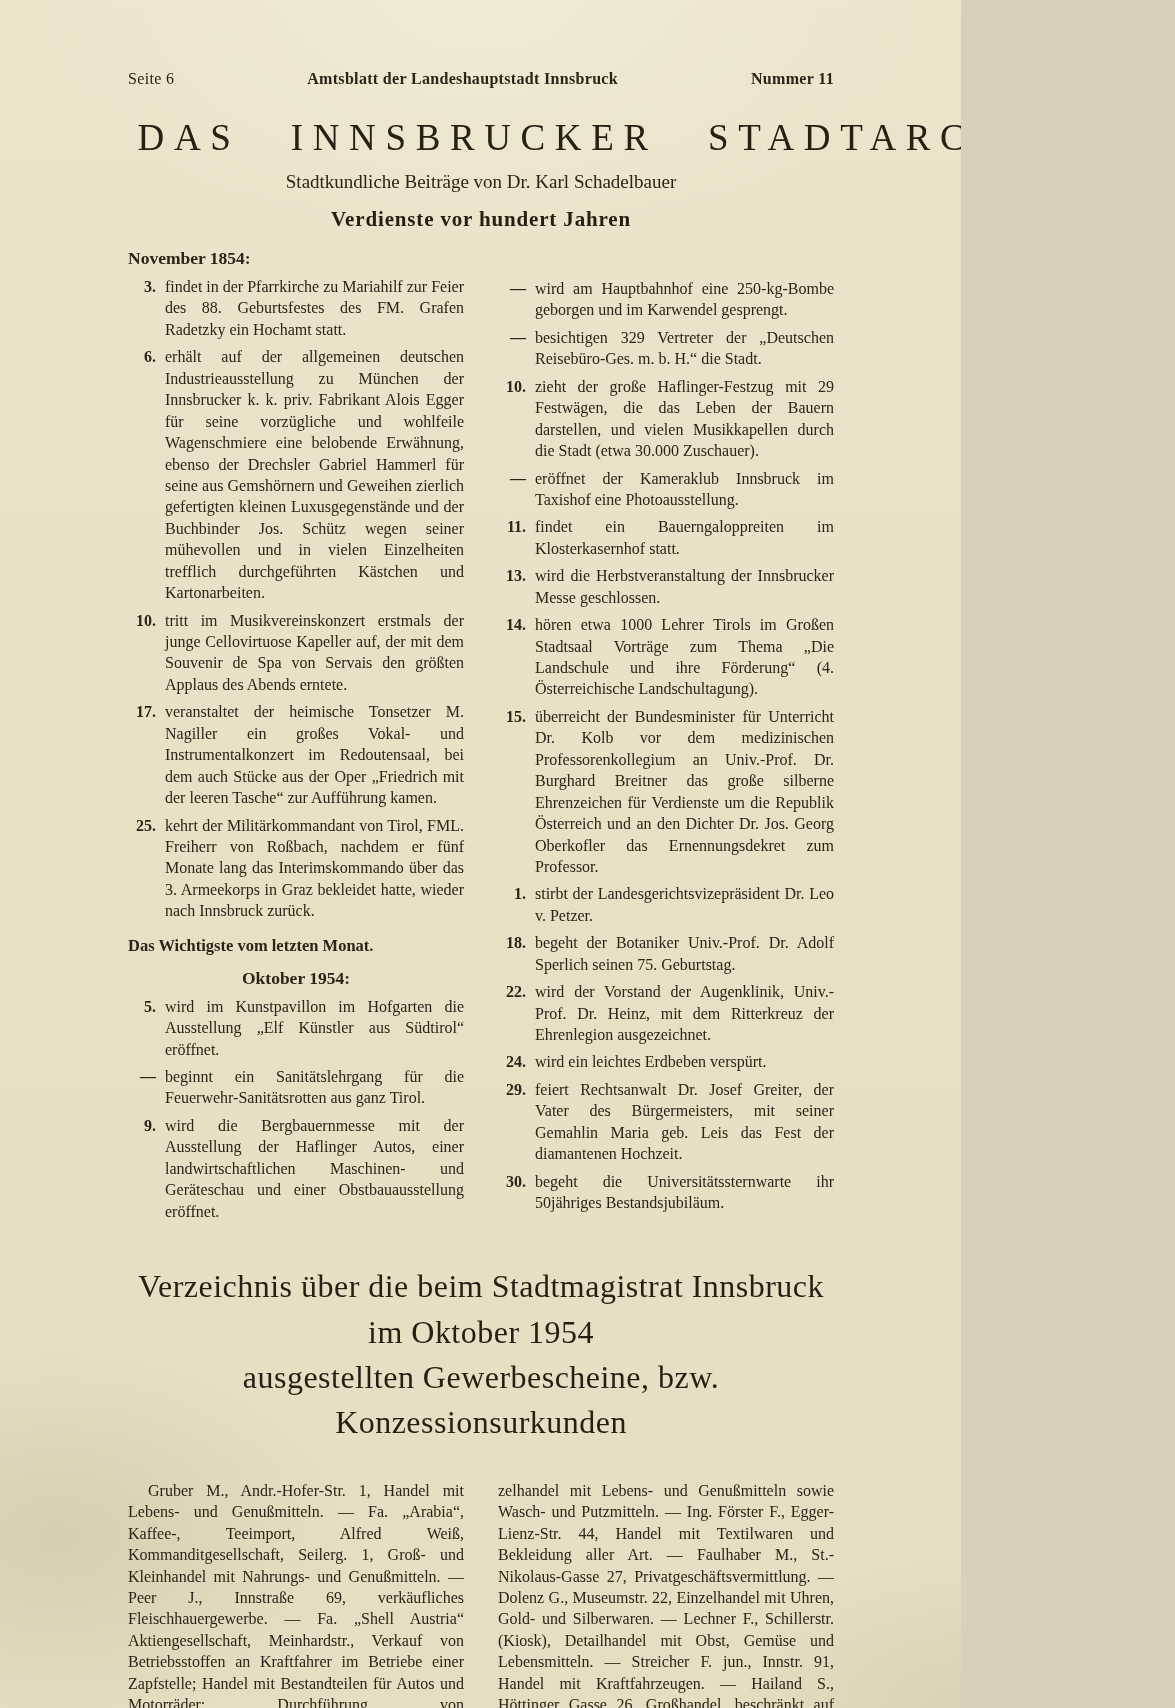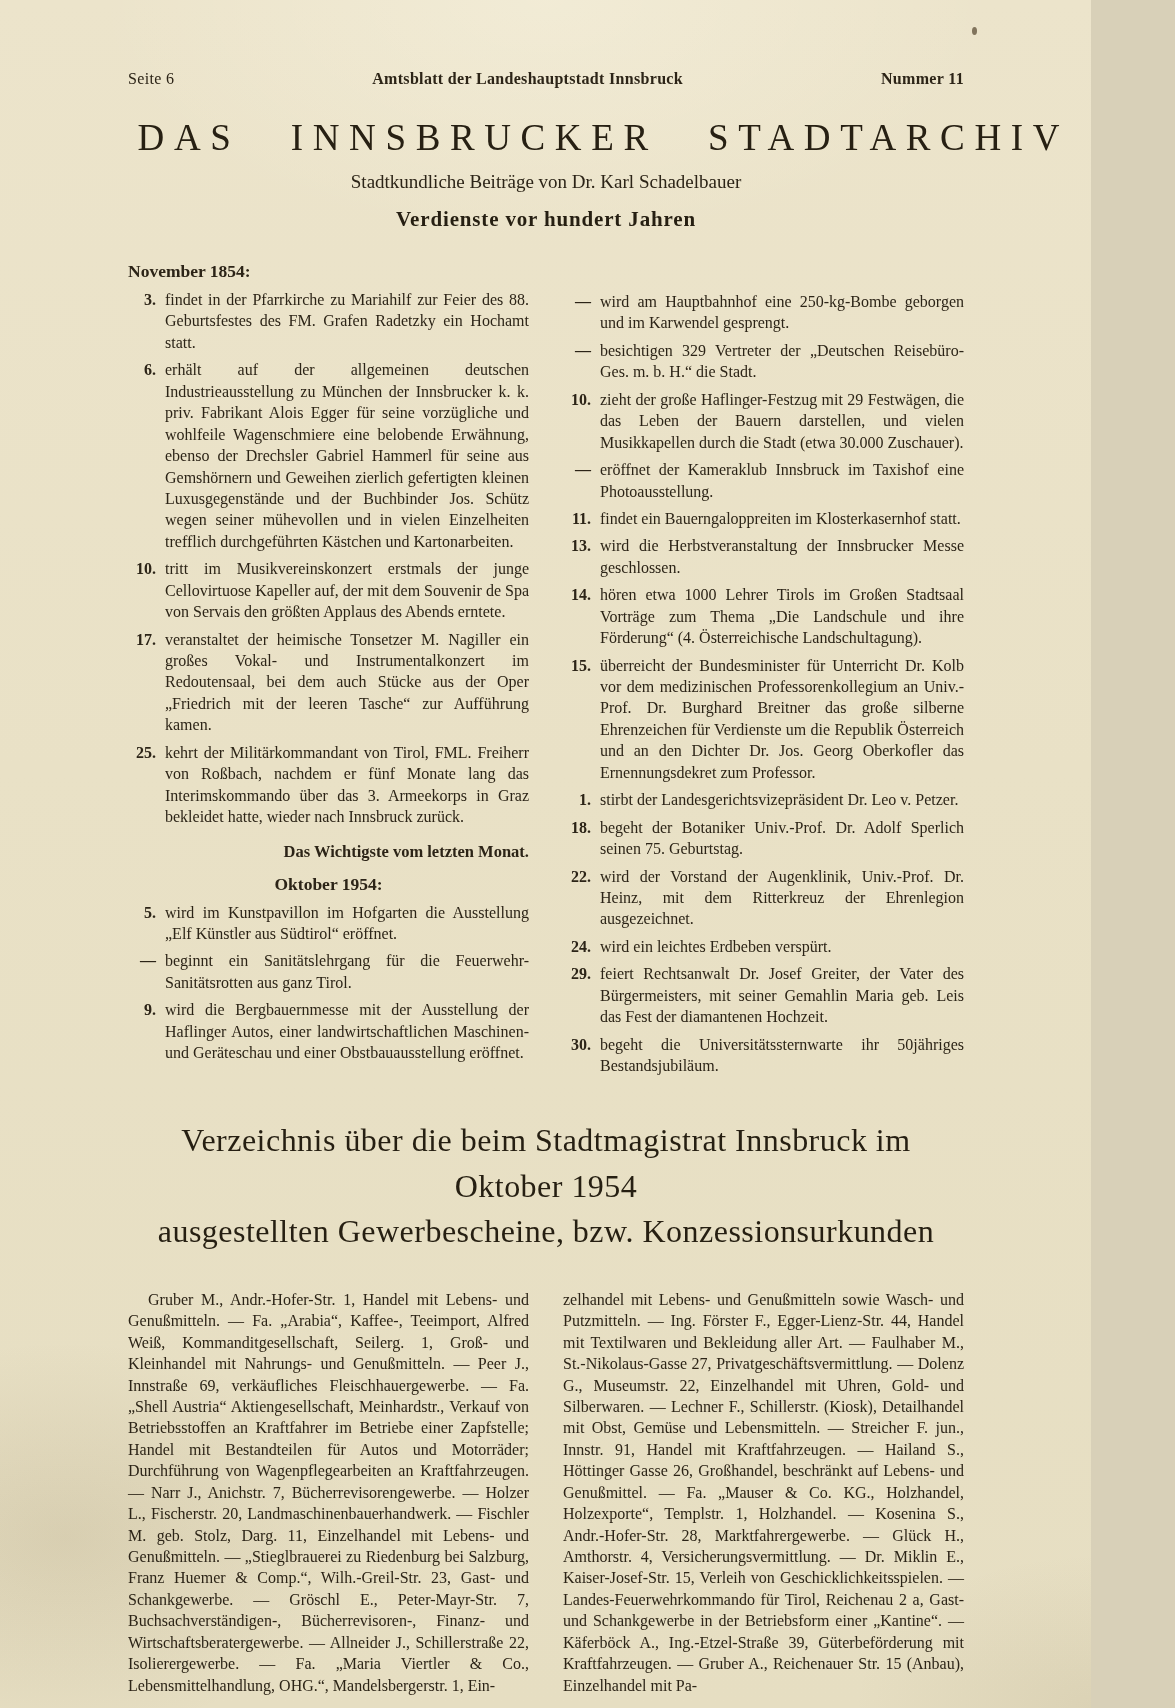--- a/index.html
+++ b/index.html
@@ -2,21 +2,21 @@
 <html lang="de"><head>
 <meta charset="utf-8">
 <style>
   html, body {
     margin: 0;
     padding: 0;
     background: #d8d0b8;
   }
   .page {
     position: relative;
-    width: 1091px;
+    width: 961px;
     height: 1708px;
     overflow: hidden;
     color: #2c2417;
     font-family: "Liberation Serif", "DejaVu Serif", serif;
     background:
       radial-gradient(ellipse 420px 280px at 6% 90%, rgba(110,90,50,0.12), transparent 70%),
       radial-gradient(ellipse 340px 220px at 100% 100%, rgba(110,90,50,0.09), transparent 70%),
       radial-gradient(ellipse 600px 320px at 50% 0%, rgba(255,252,238,0.30), transparent 75%),
       linear-gradient(180deg, #ece4cb 0%, #e9e1c6 45%, #e6dec2 100%);
   }
@@ -62,21 +62,21 @@
     margin-top: 14px;
     text-align: center;
     font-size: 21px;
     font-weight: bold;
     letter-spacing: 0.04em;
     color: #261f12;
   }
   .columns {
     display: flex;
     gap: 34px;
-    margin-top: 29px;
+    margin-top: 16px;
   }
   .col { flex: 1 1 0; min-width: 0; }
   .col-right { padding-top: 30px; }
   .month-heading {
     font-weight: bold;
     font-size: 17.5px;
     margin: 0 0 7px 0;
   }
   .month-heading.oct { margin-top: 4px; text-align: center; }
   .entry {
@@ -92,21 +92,21 @@
     font-weight: bold;
     white-space: nowrap;
   }
   .entry .text {
     flex: 1 1 auto;
     text-align: justify;
     hyphens: auto;
     -webkit-hyphens: auto;
   }
   .interlude {
-    text-align: right;
+    text-align: left;
     font-weight: bold;
     font-size: 16.5px;
     margin: 14px 0 12px 0;
   }
   .register-title {
     margin-top: 36px;
     text-align: center;
     font-weight: normal;
     font-size: 32px;
     line-height: 1.42;

